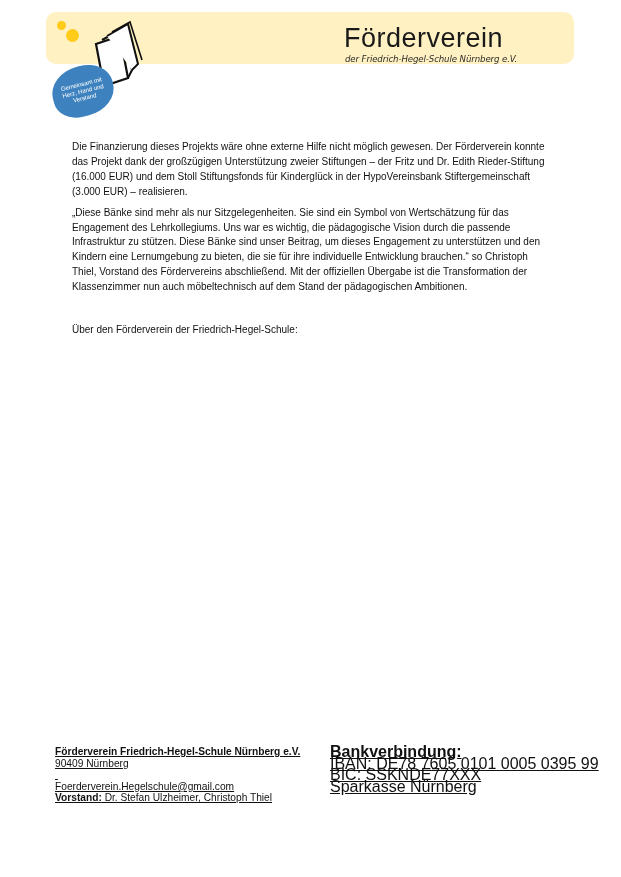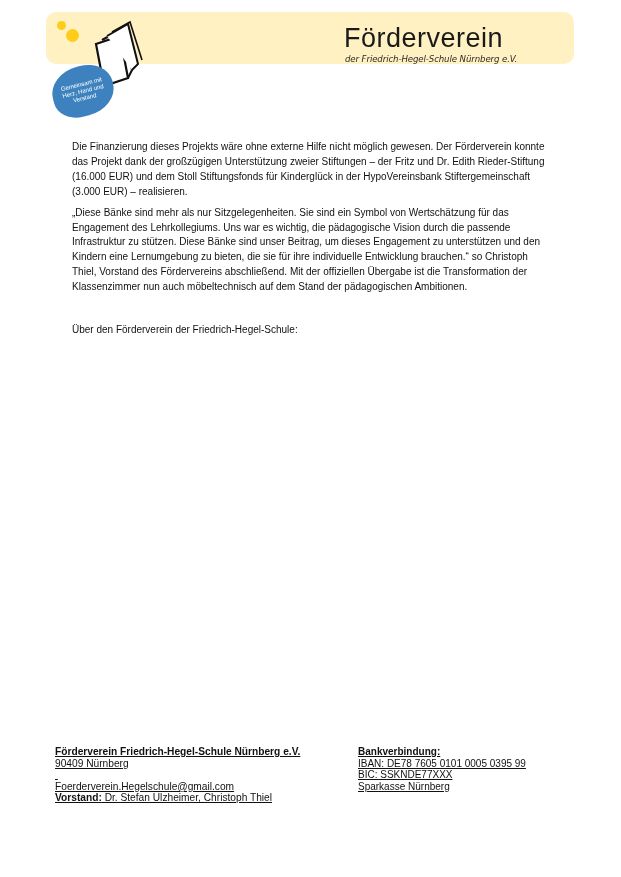--- a/index.html
+++ b/index.html
@@ -14,21 +14,21 @@
   .dot { position:absolute; border-radius:50%; background:#ffcc1a; }
   .splash { position:absolute; left:52px; top:66px; width:62px; height:50px; background:#3d82be;
             border-radius:50% 45% 50% 40%; transform:rotate(-14deg); color:#fff; font-size:6px;
             text-align:center; display:flex; align-items:center; justify-content:center; line-height:7px; }
   .splash span { display:block; width:50px; }
   .book { position:absolute; left:92px; top:20px; }
   .content { position:absolute; left:72px; top:140px; width:480px; font-size:10px; line-height:14.9px; }
   .content p { margin:0 0 6px 0; }
   .gap { height:22px; }
   .footer-left { position:absolute; left:55px; top:746px; font-size:10.2px; line-height:11.6px; }
-  .footer-right { position:absolute; left:358px; top:746px; font-size:10px; line-height:11.6px; }
+  .footer-right { position:absolute; left:330px; top:746px; font-size:16px; line-height:11.6px; }
   .footer-left div, .footer-right div { white-space:nowrap;text-decoration:underline; }
   b { font-weight:bold; }
 </style>
 </head>
 <body>
 
 <div class="banner"></div>
 <div class="dot" style="left:57px;top:21px;width:9px;height:9px;"></div>
 <div class="dot" style="left:66px;top:29px;width:13px;height:13px;"></div>
 

